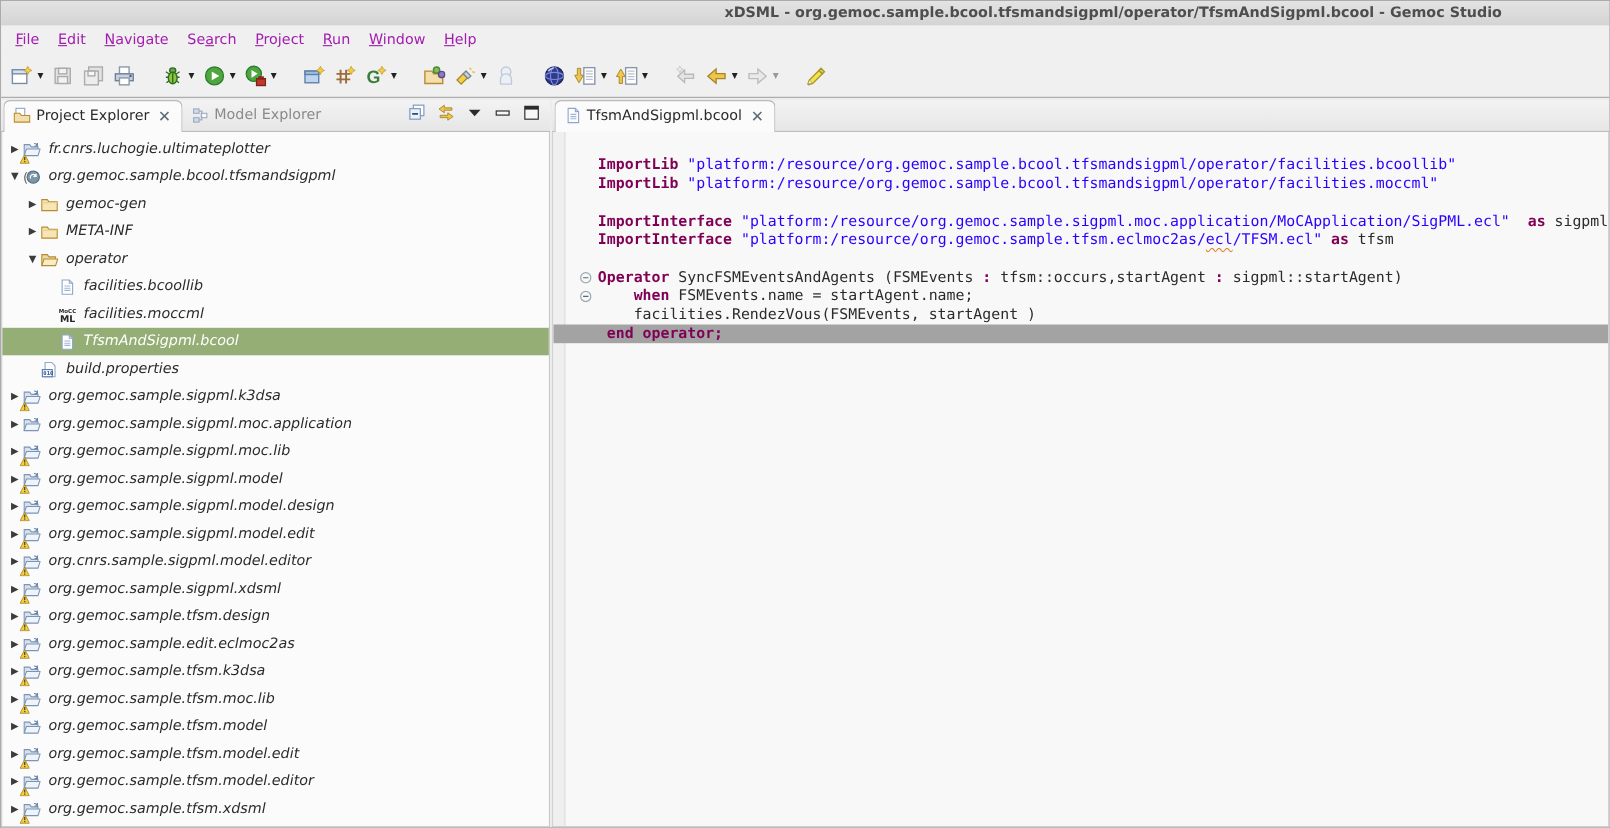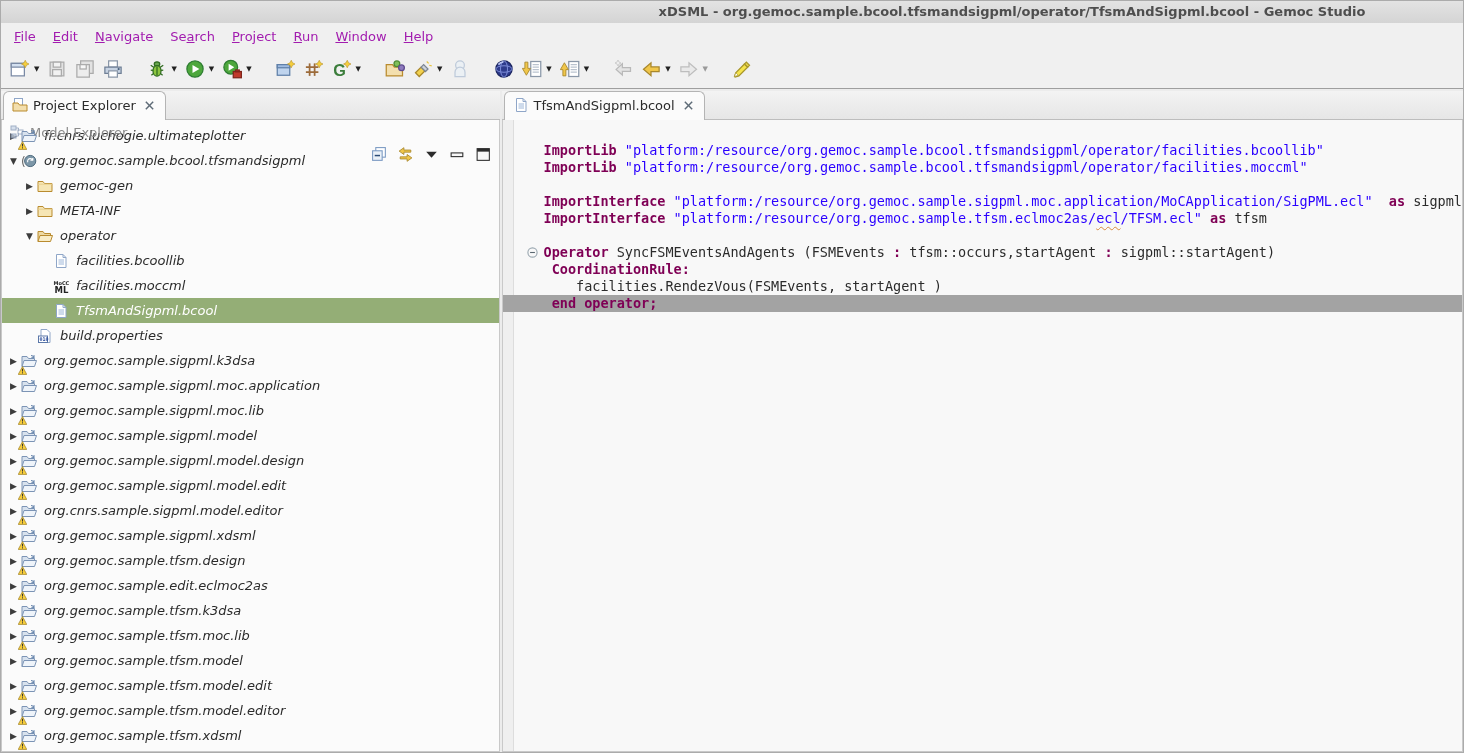--- a/index.html
+++ b/index.html
@@ -27,22 +27,22 @@
   .icn svg { width:100%; height:100%; display:block; }
   .dd { font-size:7px; color:#222; padding:0 3px 0 1px; cursor:pointer; }
   .tb-item.disabled .dd { color:#9a9a9a; }
 
   
   .main { display:flex; padding:2px 0 0 0; height:663px; background:#ECECEC; }
   .panel-left { width:510px; display:flex; flex-direction:column; margin-right:2px; }
   .panel-right { flex:1; display:flex; flex-direction:column; }
 
   
-  .tabstrip { height:29px; display:flex; align-items:flex-start; background:linear-gradient(#F3F3F3,#E6E6E6);
-              border-bottom:1px solid #BDBDBD; position:relative;flex-direction:column; }
+  .tabstrip { height:29px; display:flex; align-items:center; background:linear-gradient(#F3F3F3,#E6E6E6);
+              border-bottom:1px solid #BDBDBD; position:relative; }
   .tab { display:flex; align-items:center; gap:5px; padding:5px 9px 6px 8px; white-space:nowrap; cursor:pointer; }
   .tab.active { background:#FBFBFB; border:1px solid #B4B4B4; border-bottom:none; border-radius:6px 6px 0 0;
                 margin-bottom:-1px; padding-bottom:7px; margin-left:2px; }
   .tab.inactive { color:#8a8a8a; }
   .tab .icn { width:16px; height:16px; }
   .tab .close { width:13px; height:13px; margin-left:2px; cursor:pointer; }
   .view-tools { margin-left:auto; display:flex; align-items:center; gap:9px; padding:0 8px 5px 0; }
   .view-tools .vbtn { width:17px; height:17px; cursor:pointer; }
   .view-tools .vbtn svg { width:100%; height:100%; }
 
@@ -723,21 +723,24 @@
             <div class="code-line"><span class="tok-kw">ImportLib</span><span> </span><span class="tok-str">"platform:/resource/org.gemoc.sample.bcool.tfsmandsigpml/operator/facilities.bcoollib"</span></div>
             <div class="code-line"><span class="tok-kw">ImportLib</span><span> </span><span class="tok-str">"platform:/resource/org.gemoc.sample.bcool.tfsmandsigpml/operator/facilities.moccml"</span></div>
             <div class="code-line"></div>
             <div class="code-line"><span class="tok-kw">ImportInterface</span><span> </span><span class="tok-str">"platform:/resource/org.gemoc.sample.sigpml.moc.application/MoCApplication/SigPML.ecl"</span><span>  </span><span class="tok-kw">as</span><span> sigpml</span></div>
             <div class="code-line"><span class="tok-kw">ImportInterface</span><span> </span><span class="tok-str">"platform:/resource/org.gemoc.sample.tfsm.eclmoc2as/</span><span class="tok-str tok-wavy">ecl</span><span class="tok-str">/TFSM.ecl"</span><span> </span><span class="tok-kw">as</span><span> tfsm</span></div>
             <div class="code-line"></div>
             <div class="code-line"><span class="fold"><svg viewBox="0 0 10 10">
                   <circle cx="5" cy="5" r="4.2" fill="#F8F8F8" stroke="#9AA7B0"></circle>
                   <line x1="2.8" y1="5" x2="7.2" y2="5" stroke="#5A6770"></line>
                 </svg></span><span class="tok-kw">Operator</span><span> SyncFSMEventsAndAgents (FSMEvents </span><span class="tok-kw">:</span><span> tfsm::occurs,startAgent </span><span class="tok-kw">:</span><span> sigpml::startAgent)</span></div>
-            <div class="code-line"><span> </span><span class="tok-kw">CoordinationRule:</span></div>
+            <div class="code-line"><span class="fold"><svg viewBox="0 0 10 10">
+                  <circle cx="5" cy="5" r="4.2" fill="#F8F8F8" stroke="#9AA7B0"></circle>
+                  <line x1="2.8" y1="5" x2="7.2" y2="5" stroke="#5A6770"></line>
+                </svg></span><span>    </span><span class="tok-kw">when</span><span> FSMEvents.name = startAgent.name;</span></div>
             <div class="code-line"><span>    facilities.RendezVous(FSMEvents, startAgent )</span></div>
             <div class="code-line current"><span> </span><span class="tok-kw">end operator;</span></div>
           </div>
       </div>
     </div>
 
   </div>
 </div>
 
 </body></html>

